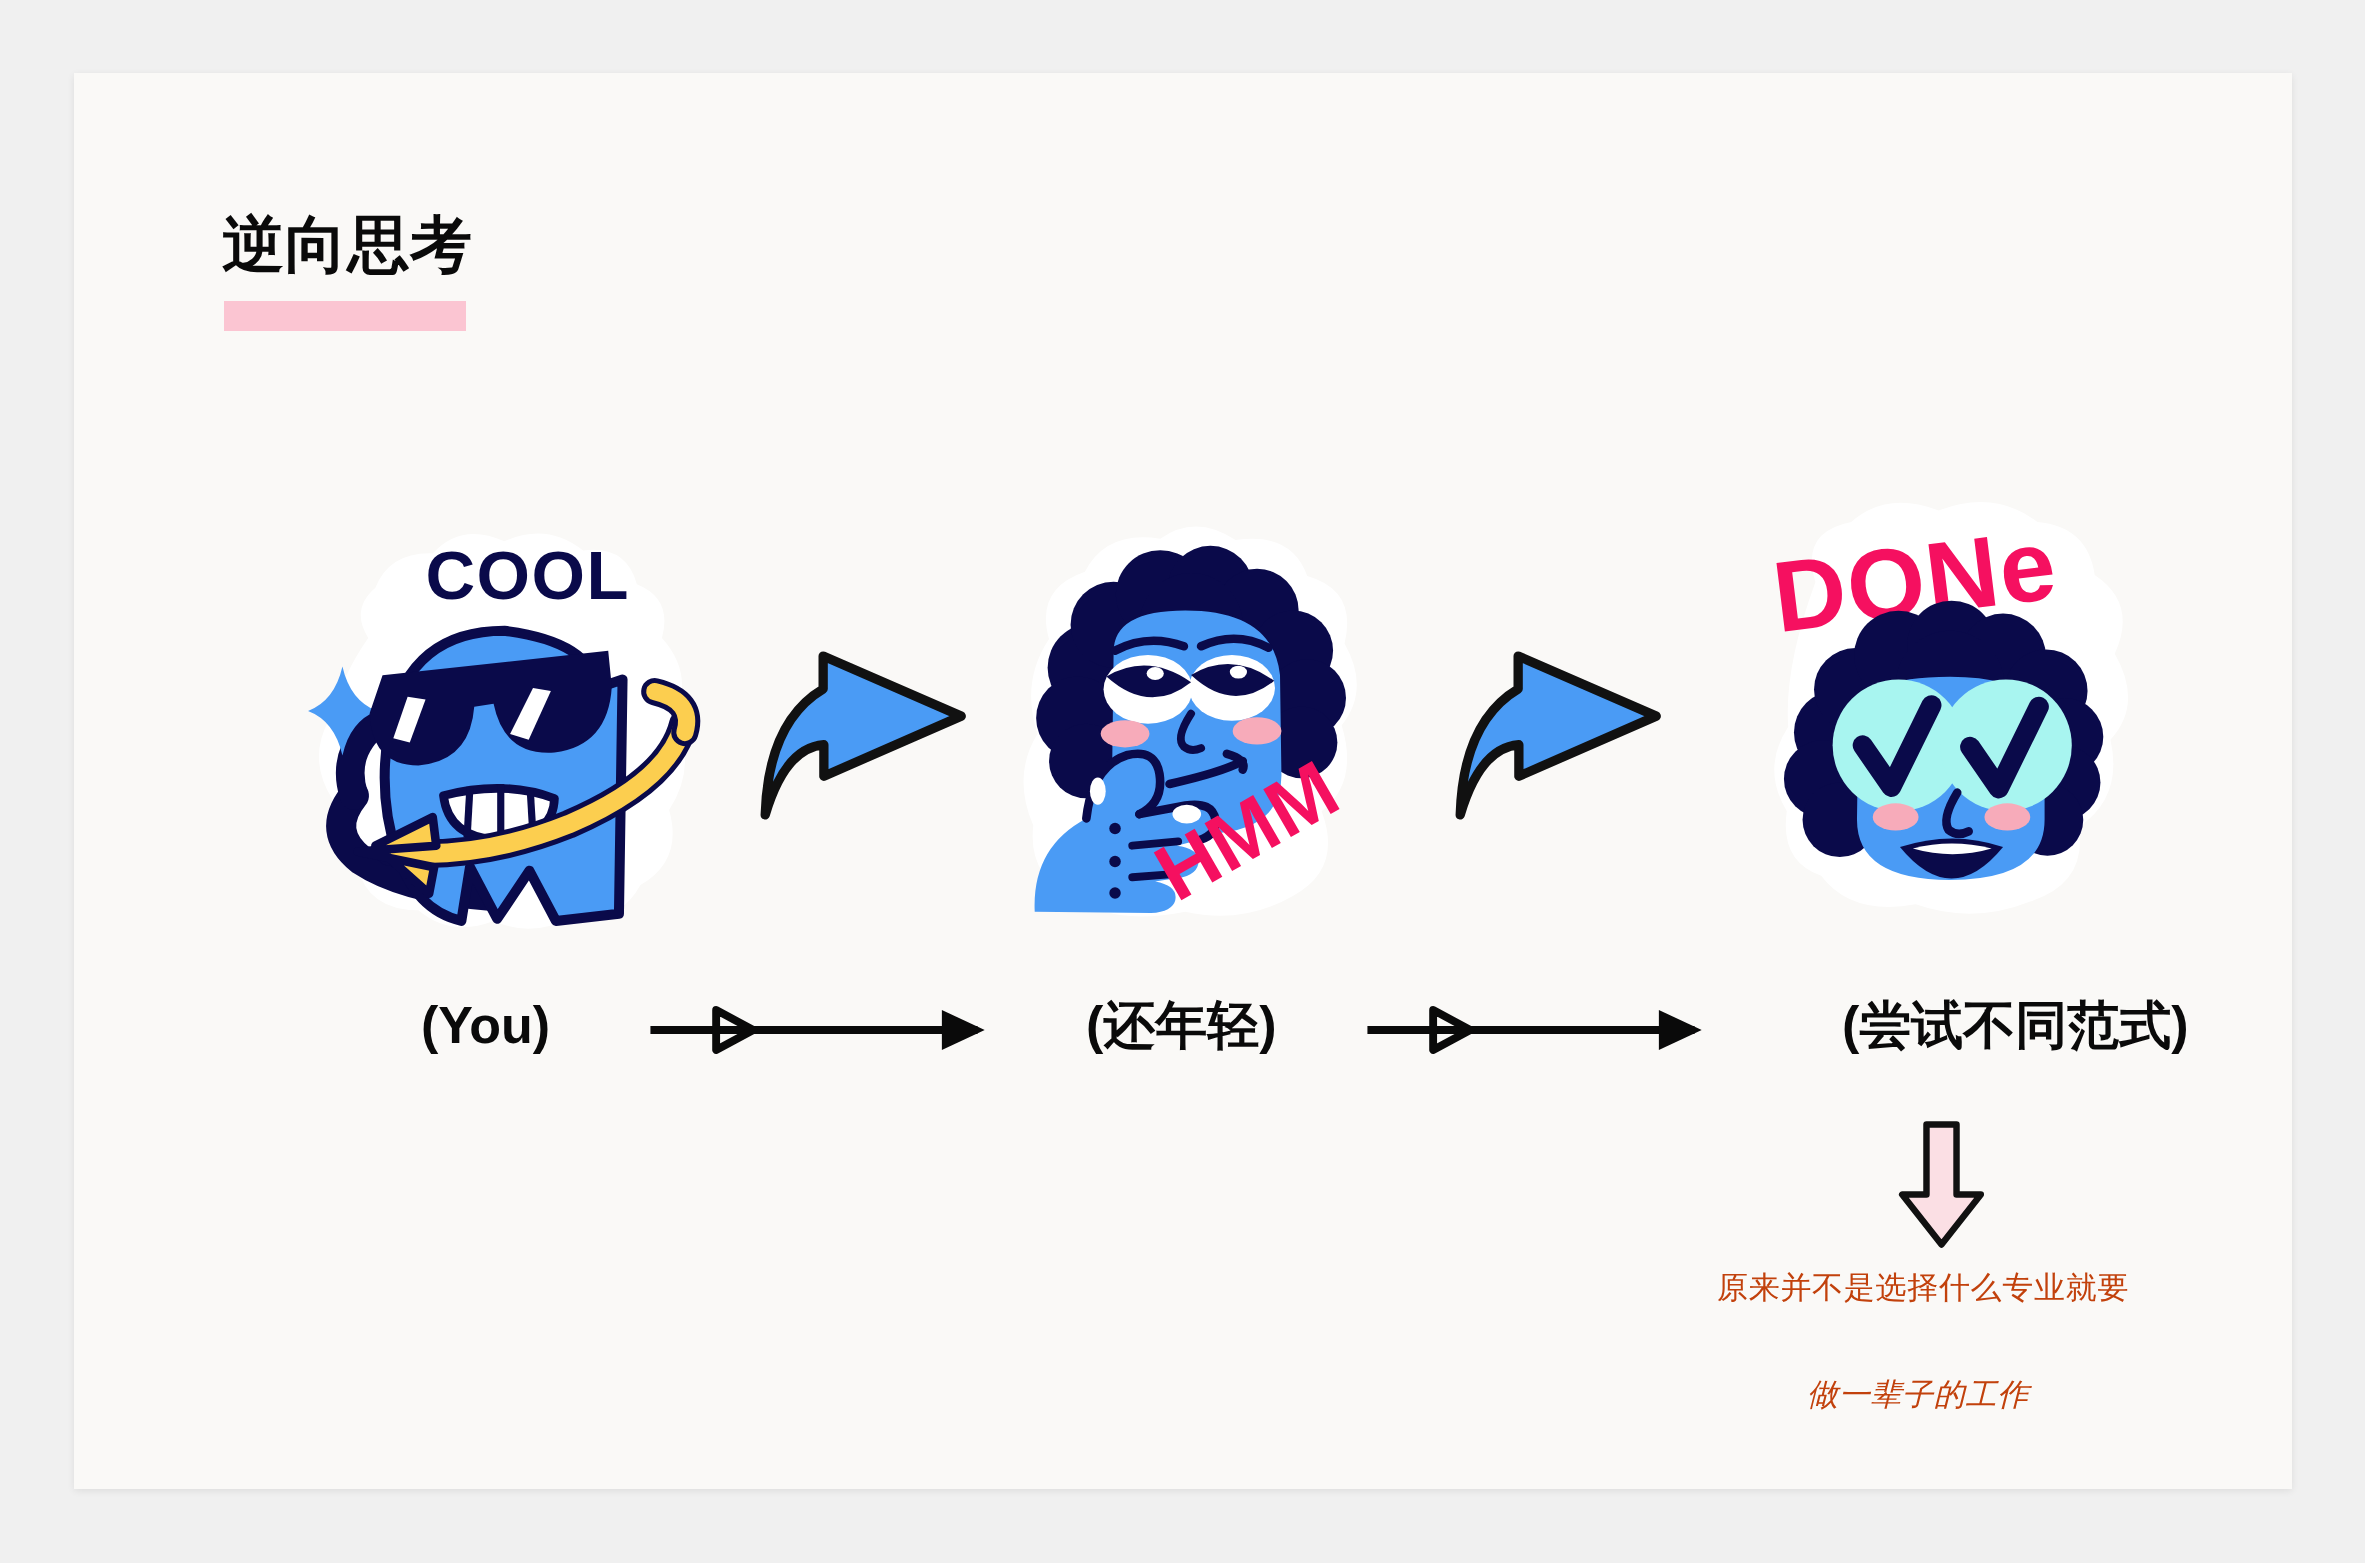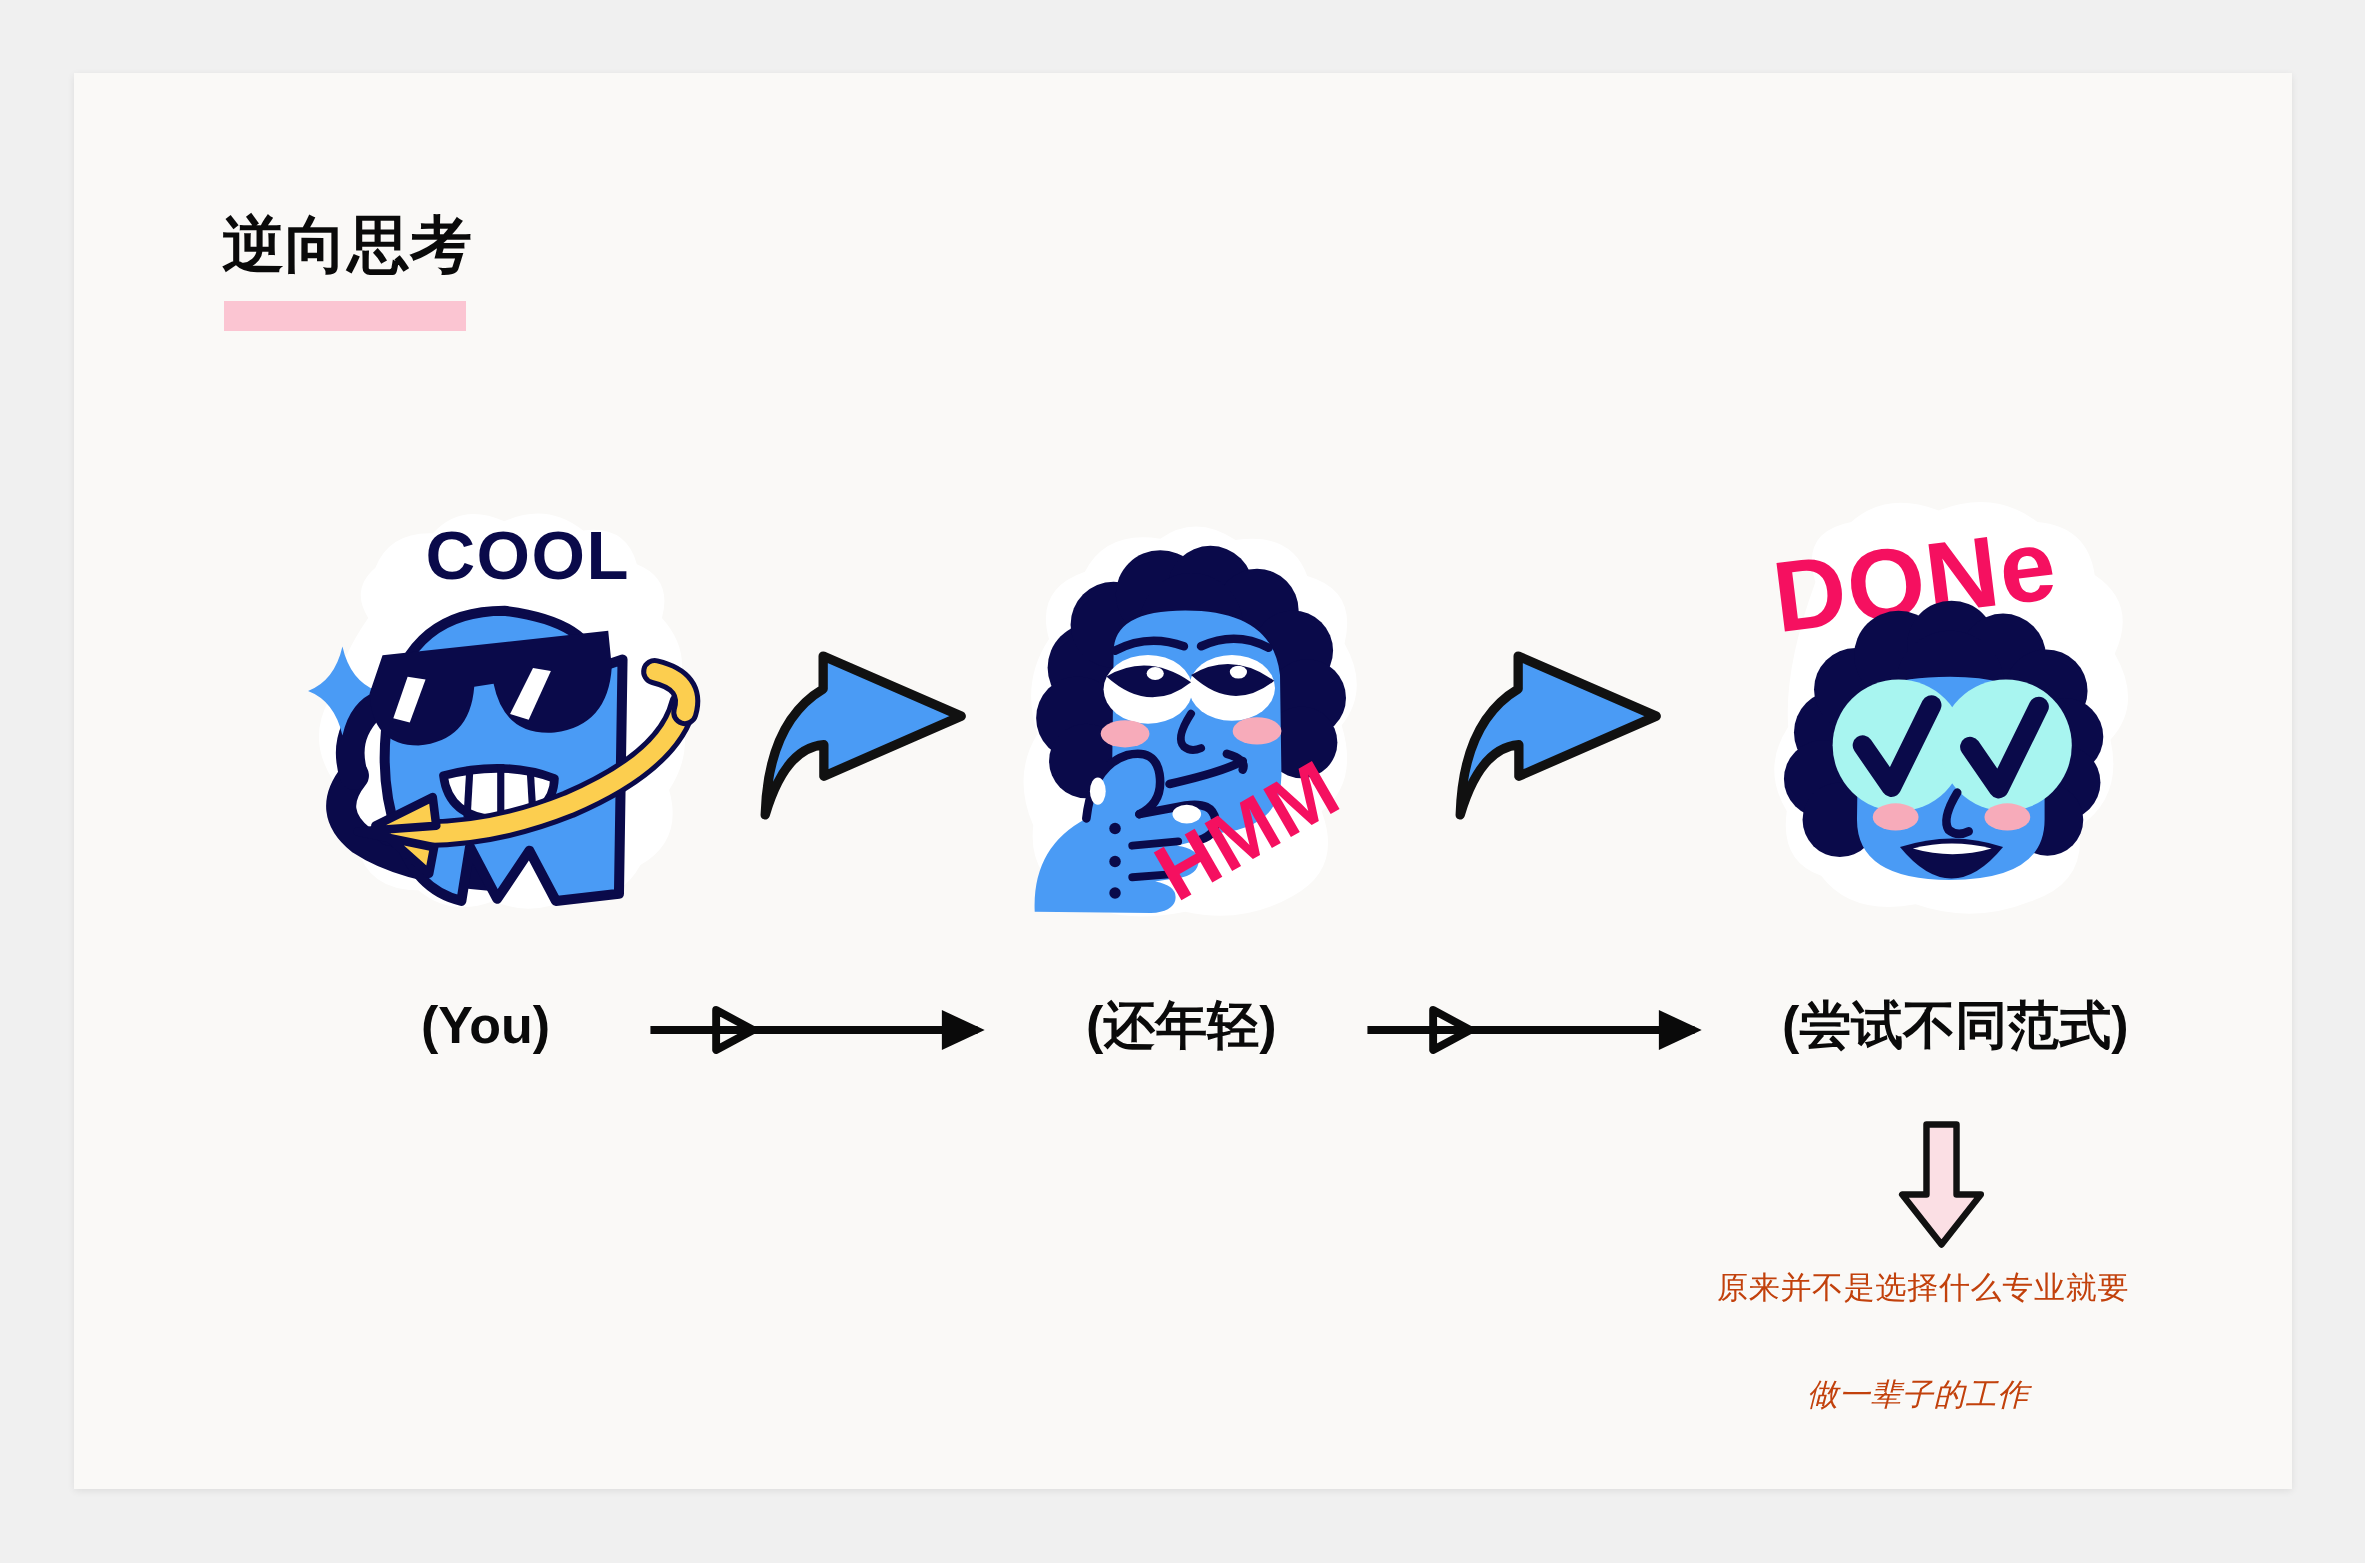--- a/index.html
+++ b/index.html
@@ -47,39 +47,39 @@
     top: 87px;
     width: 242px;
     height: 30px;
     background: #FBC5D2;
   }
 
   
   .sticker {
     position: absolute;
   }
-  #sticker-cool   { left: 208px;  top: 416px;  width: 459px;  height: 437px; }
+  #sticker-cool   { left: 208px;  top: 436px;  width: 459px;  height: 437px; }
   #swoosh-1       { left: 681px;  top: 563px;  width: 215px;  height: 186px; }
   #sticker-hmm    { left: 932px; top: 437px;  width: 373px;  height: 416px; }
   #swoosh-2       { left: 1376px; top: 563px;  width: 215px;  height: 186px; }
   #sticker-done   { left: 1677px; top: 423px;  width: 401px;  height: 430px; }
 
   
   .label-row-item {
     position: absolute;
     font-size: 52px;
     font-weight: bold;
     color: #0A0A0A;
     white-space: nowrap;
     line-height: 1;
     text-align: right;
   }
   #label-you    { left: 347px;  top: 926px; }
   #label-young  { left: 1012px; top: 926px; }
-  #label-try    { left: 1708px; top: 926px; }
+  #label-try    { left: 1768px; top: 926px; }
 
   .flow-arrow {
     position: absolute;
     top: 932px;
   }
   #flow-arrow-1 { left: 573px;  width: 344px; height: 50px; }
   #flow-arrow-2 { left: 1290px; width: 344px; height: 50px; }
 
   
   #down-arrow {

